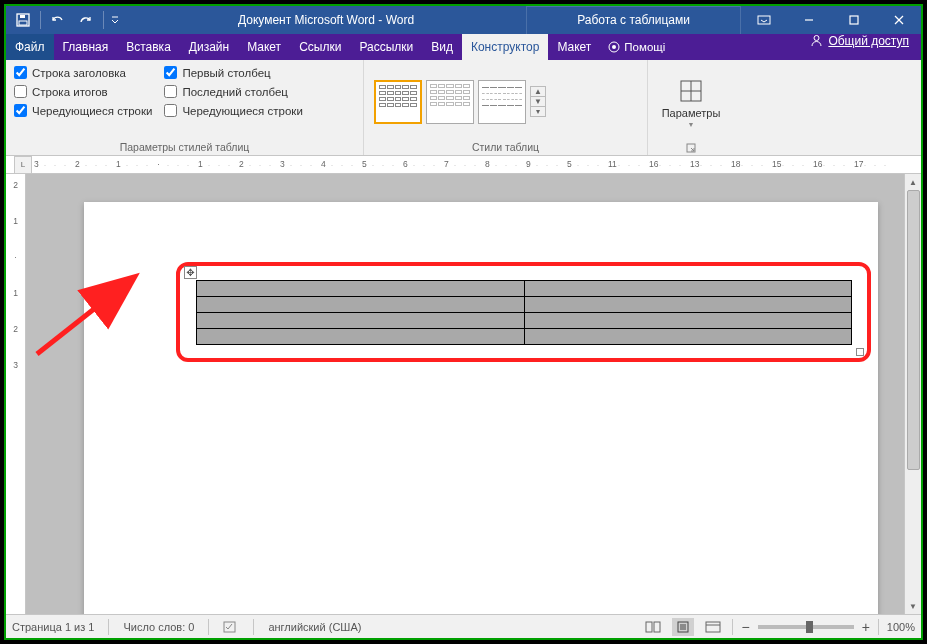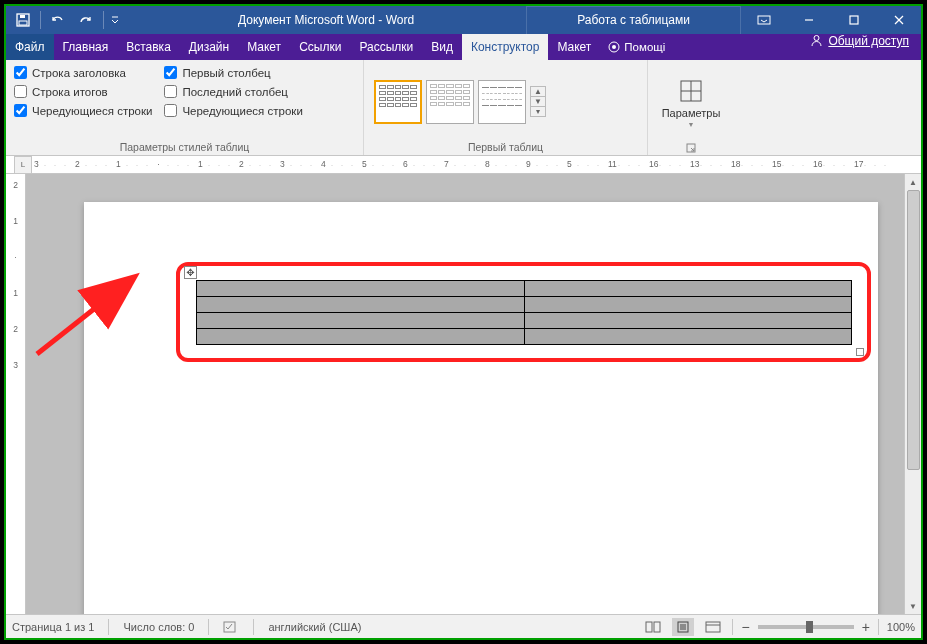--- a/index.html
+++ b/index.html
@@ -293,21 +293,21 @@
                 <div class="c" style="border:none;border-bottom:1px solid #888"></div>
               </div>
             </div>
           <div class="gal-nav">
               <div>▲</div>
               <div>▼</div>
               <div style="border-bottom:none;">▾</div>
             </div>
         </div>
       </div>
-      <div class="rgroup-label">Первый таблиц</div>
+      <div class="rgroup-label">Стили таблиц</div>
     </div>
 
     <div class="rgroup" style="border-right:none;">
       <div class="rgroup-body" style="align-items:center;">
         <div class="big-btn" style="width:74px;">
           <svg width="28" height="28" viewBox="0 0 28 28">
               <rect x="4" y="4" width="20" height="20" fill="none" stroke="#555"></rect>
               <line x1="4" y1="14" x2="24" y2="14" stroke="#555"></line>
               <line x1="14" y1="4" x2="14" y2="24" stroke="#555"></line>
             </svg>

